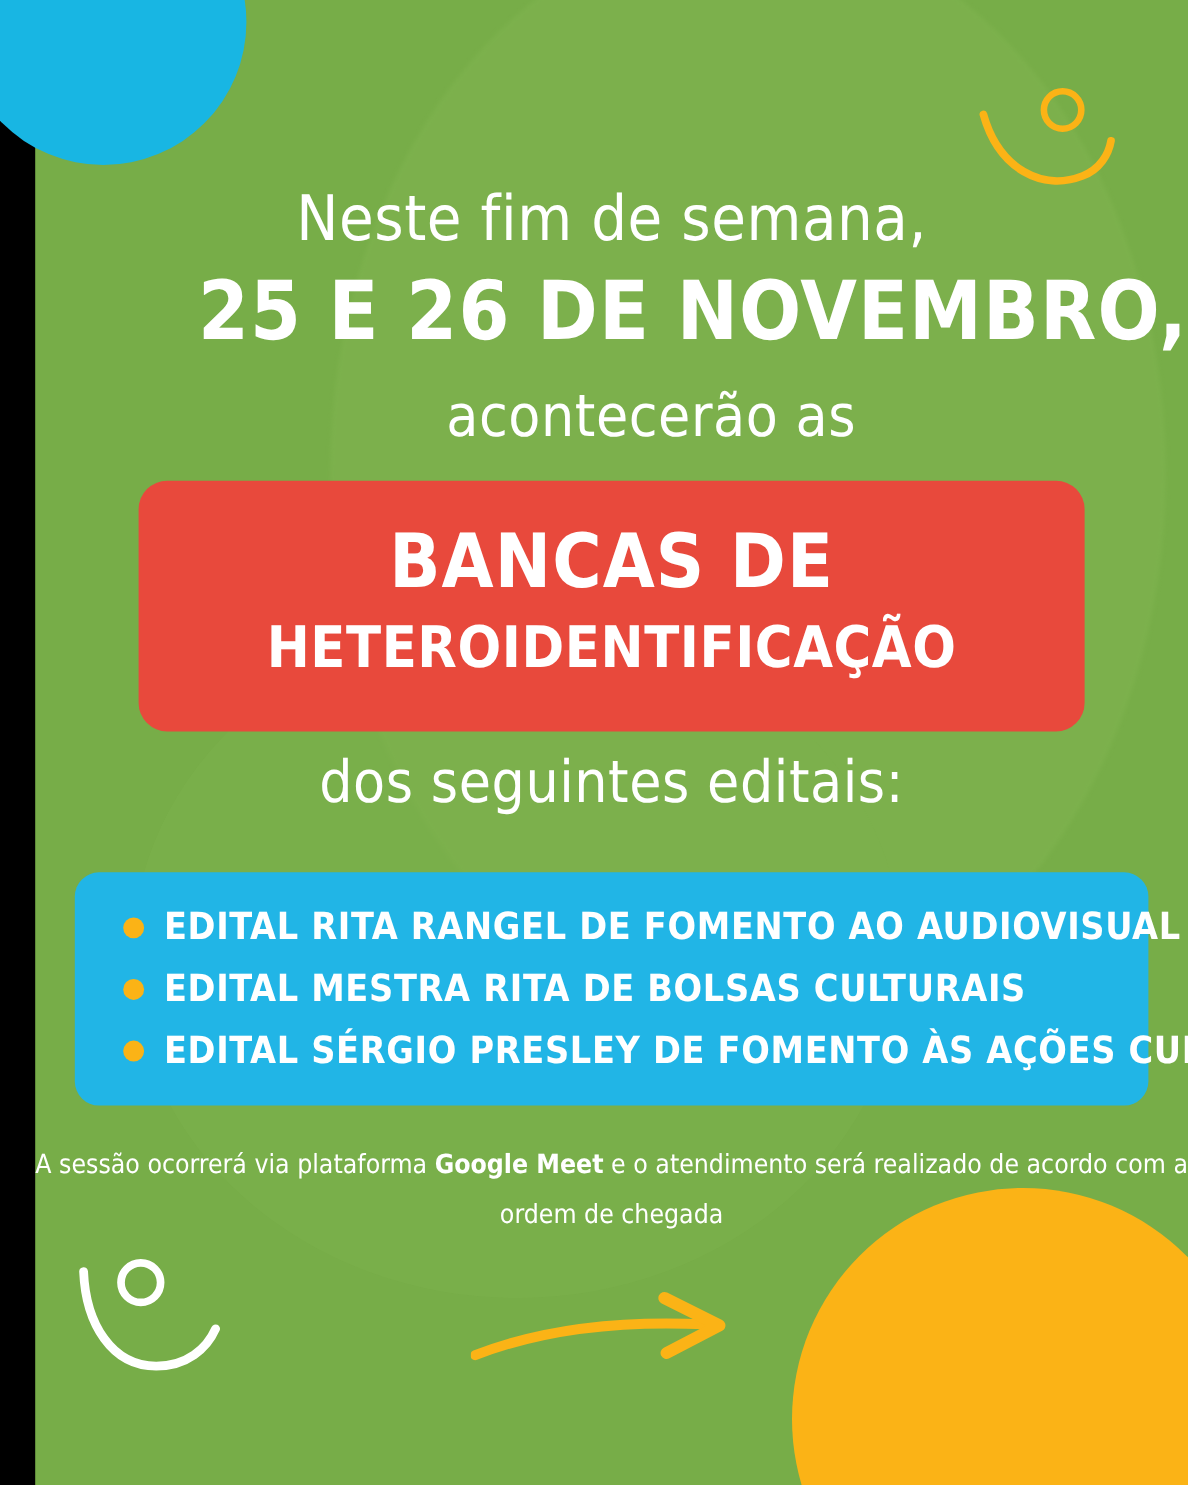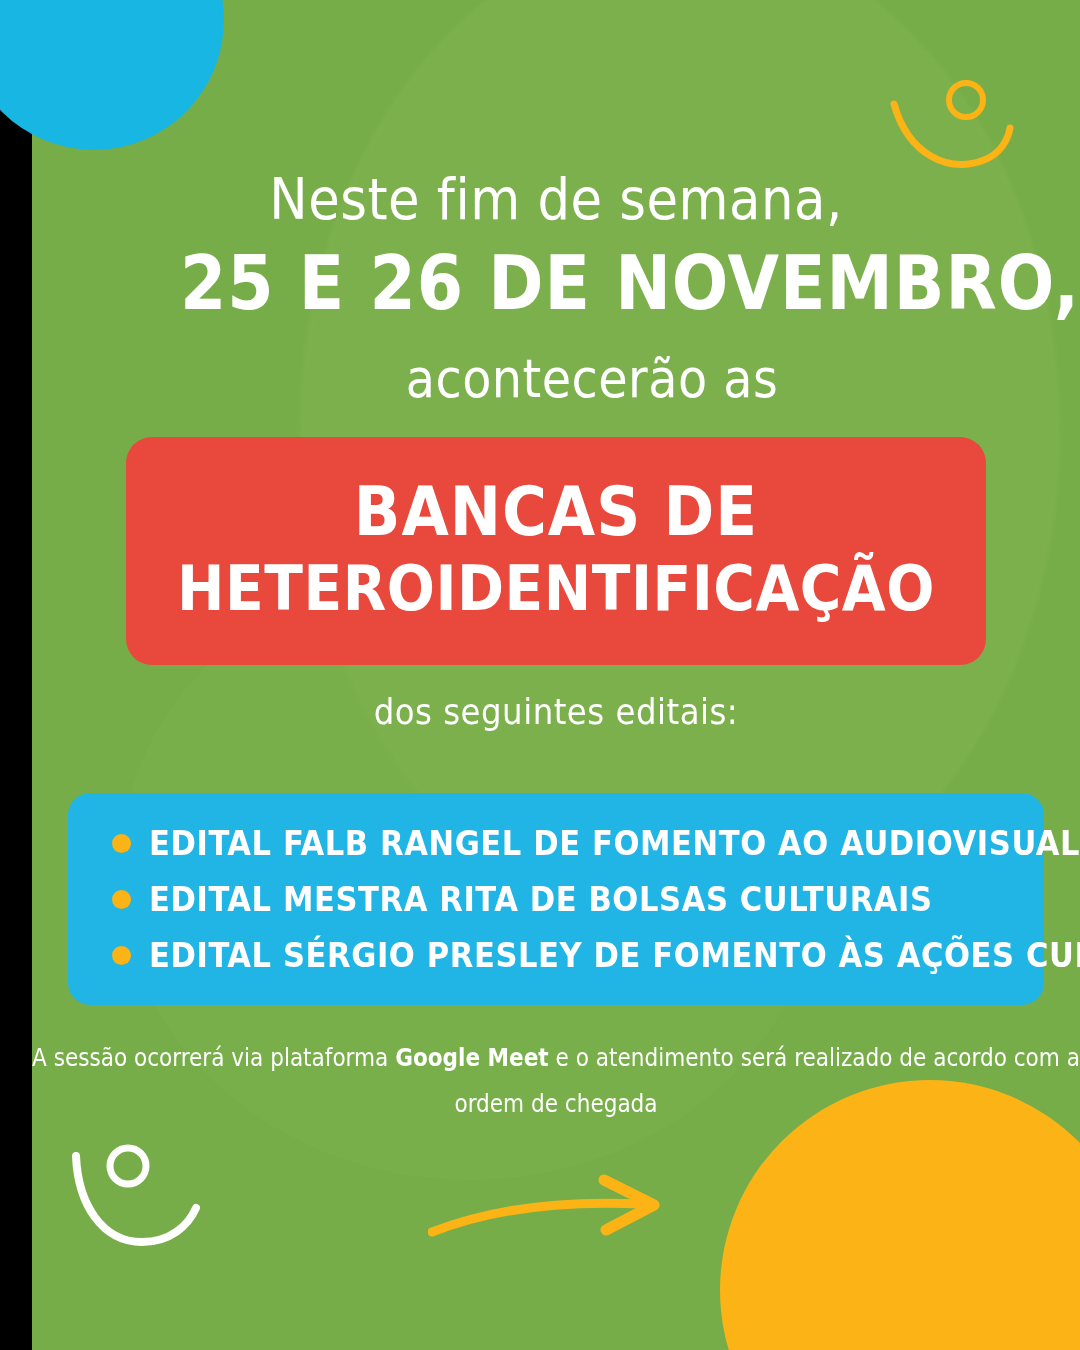--- a/index.html
+++ b/index.html
@@ -159,33 +159,33 @@
     font-weight: 700;
     font-size: 68px;
     line-height: 76px;
     letter-spacing: 1px;
     text-align: center;
   }
   .red-l2 {
     color: #ffffff;
     font-family: "DejaVu Sans Condensed", "Liberation Sans Narrow", "Liberation Sans", sans-serif;
     font-weight: 700;
-    font-size: 63px;
+    font-size: 52px;
     line-height: 78px;
     letter-spacing: 0.5px;
     text-align: right;
     white-space: nowrap;
   }
 
   .l4 {
     position: absolute;
     top: 683px;
     left: 0;
     width: 100%;
-    font-size: 36px;
+    font-size: 53px;
     line-height: 58px;
   }
 
   .blue-box {
     position: absolute;
     top: 793px;
     left: 36px;
     width: 976px;
     height: 212px;
     background: #21b5e6;
@@ -267,21 +267,21 @@
     <div class="red-box">
       <div class="red-l1">BANCAS DE</div>
       <div class="red-l2">HETEROIDENTIFICAÇÃO</div>
     </div>
 
     <div class="line-light l4">dos seguintes editais:</div>
 
     <div class="blue-box">
       <div class="edital-row">
         <span class="bullet"></span>
-        <span class="edital-text">EDITAL FALB RANGEL DE FOMENTO AO AUDIOVISUAL</span>
+        <span class="edital-text">EDITAL RITA RANGEL DE FOMENTO AO AUDIOVISUAL</span>
       </div>
       <div class="edital-row">
         <span class="bullet"></span>
         <span class="edital-text">EDITAL MESTRA RITA DE BOLSAS CULTURAIS</span>
       </div>
       <div class="edital-row">
         <span class="bullet"></span>
         <span class="edital-text">EDITAL SÉRGIO PRESLEY DE FOMENTO ÀS AÇÕES CULTURAIS</span>
       </div>
     </div>

